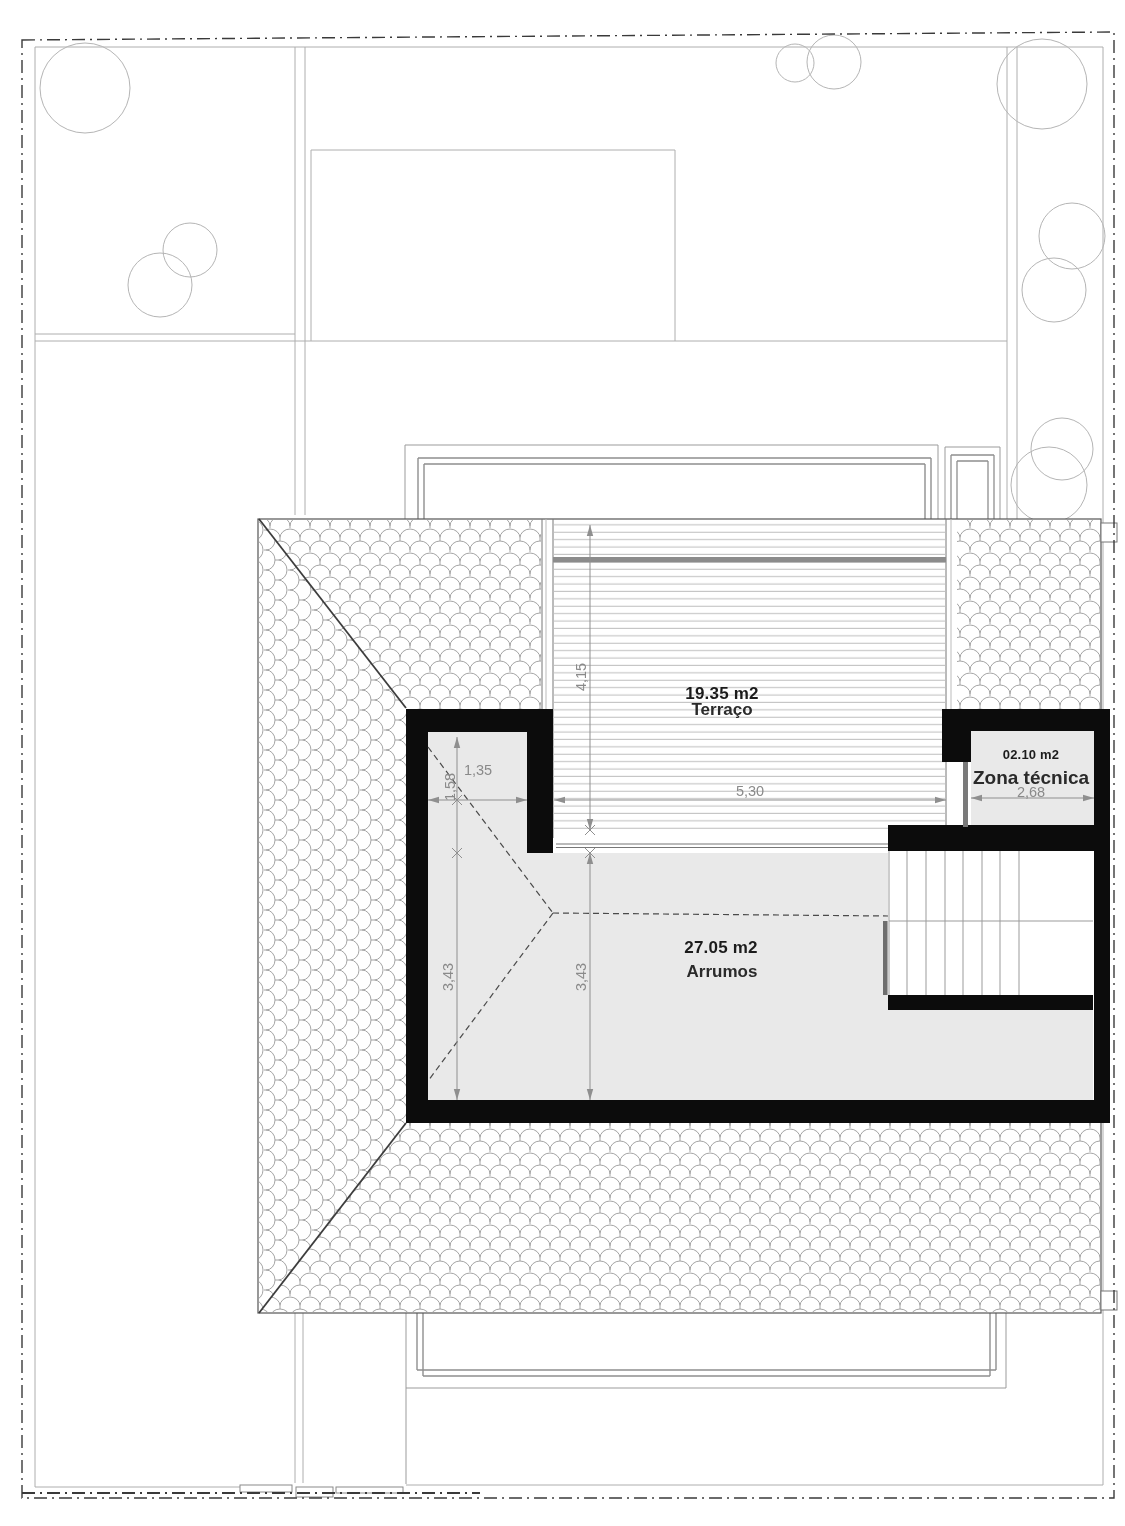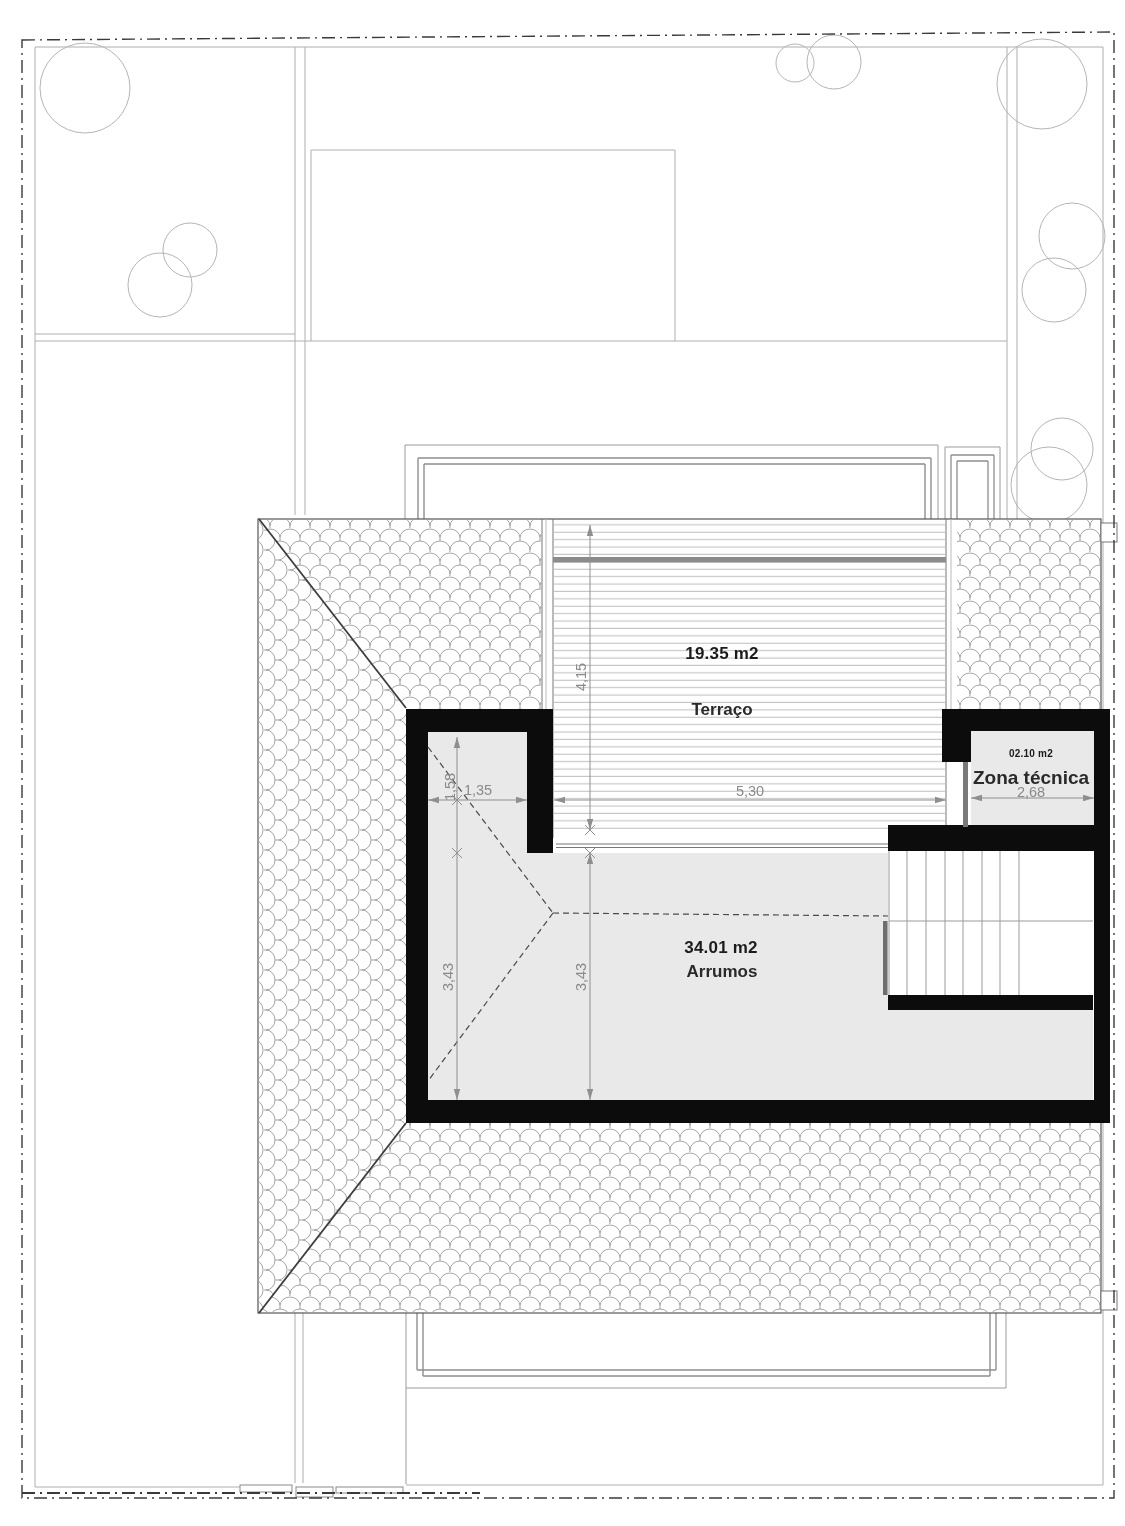--- a/index.html
+++ b/index.html
@@ -3,21 +3,21 @@
 <meta charset="utf-8">
 <style>
   html,body{margin:0;padding:0;background:#ffffff;}
   .plan-wrap{position:relative;width:1125px;height:1526px;background:#fff;overflow:hidden;
              font-family:"Liberation Sans",sans-serif;}
   .plan-svg{position:absolute;left:0;top:0;}
   .lbl{position:absolute;transform:translate(-50%,-50%);white-space:nowrap;line-height:1;}
   .lbl.rot{transform:translate(-50%,-50%) rotate(-90deg);}
   .area-lbl{font-weight:bold;font-size:17px;color:#1b1b1b;letter-spacing:.2px;}
   .name-lbl{font-size:17px;color:#2a2a2a;font-weight:bold;}
-  .area-lbl.small{font-size:10px;}
+  .area-lbl.small{font-size:13px;}
   .name-lbl.small{font-size:19px;}
   .dim-lbl{font-size:14.5px;color:#8a8a8a;}
 </style>
 </head>
 <body>
 
 <div class="plan-wrap">
 
 <svg class="plan-svg" width="1125" height="1526" viewBox="0 0 1125 1526" xmlns="http://www.w3.org/2000/svg">
   <defs>
@@ -182,30 +182,30 @@
         <path d="M1094,798 l-11,-3.2 v6.4 Z"></path>
     <path d="M590,525 l-3.2,11 h6.4 Z"></path>
         <path d="M590,830 l-3.2,-11 h6.4 Z"></path>
     <path d="M457,737 l-3.2,11 h6.4 Z"></path>
         <path d="M457,1100 l-3.2,-11 h6.4 Z"></path>
     <path d="M590,853 l-3.2,11 h6.4 Z"></path>
         <path d="M590,1100 l-3.2,-11 h6.4 Z"></path>
   </g>
 </svg>
 
-<div class="lbl area-lbl" style="left:722px;top:653px;">19.35 m2</div>
+<div class="lbl area-lbl" style="left:722px;top:693px;">19.35 m2</div>
 <div class="lbl name-lbl" style="left:722px;top:709px;">Terraço</div>
 
-<div class="lbl area-lbl" style="left:721px;top:947px;">34.01 m2</div>
+<div class="lbl area-lbl" style="left:721px;top:947px;">27.05 m2</div>
 <div class="lbl name-lbl" style="left:722px;top:971px;text-align:center;">Arrumos</div>
 
 <div class="lbl area-lbl small" style="left:1031px;top:754px;">02.10 m2</div>
 <div class="lbl name-lbl small" style="left:1031px;top:777px;">Zona técnica</div>
 
 <div class="lbl dim-lbl rot" style="left:581px;top:677px;">4,15</div>
 <div class="lbl dim-lbl" style="left:750px;top:791px;">5,30</div>
-<div class="lbl dim-lbl" style="left:478px;top:790px;">1,35</div>
+<div class="lbl dim-lbl" style="left:478px;top:770px;">1,35</div>
 <div class="lbl dim-lbl rot" style="left:450px;top:787px;">1,58</div>
 <div class="lbl dim-lbl rot" style="left:448px;top:977px;">3,43</div>
 <div class="lbl dim-lbl rot" style="left:581px;top:977px;">3,43</div>
 <div class="lbl dim-lbl" style="left:1031px;top:792px;">2,68</div>
 
 </div>
 
 </body></html>

